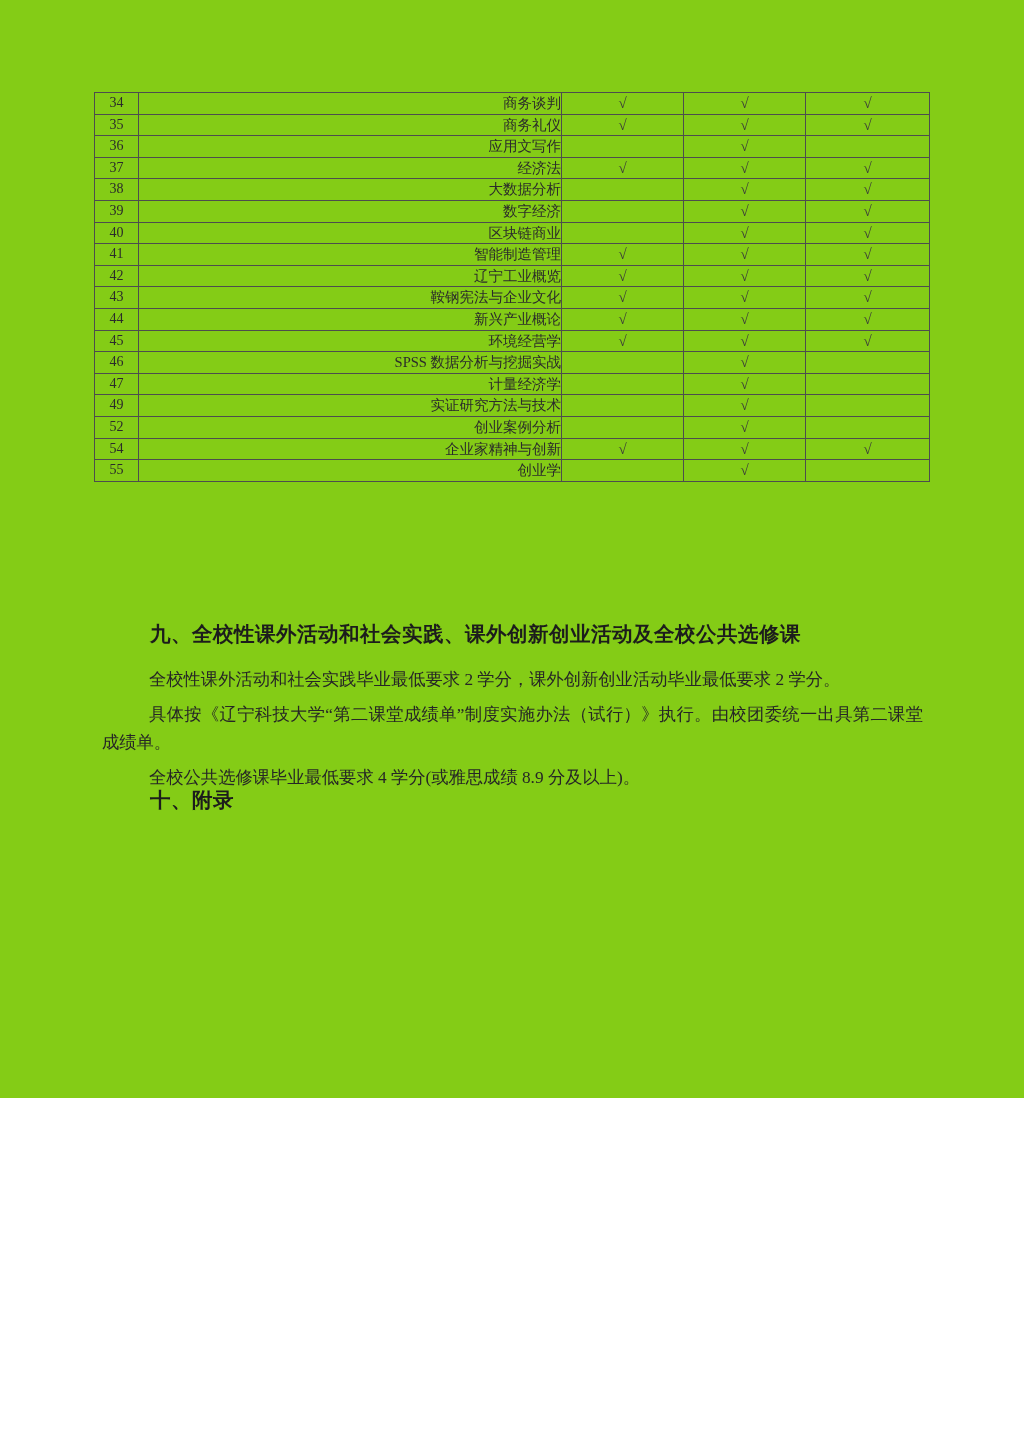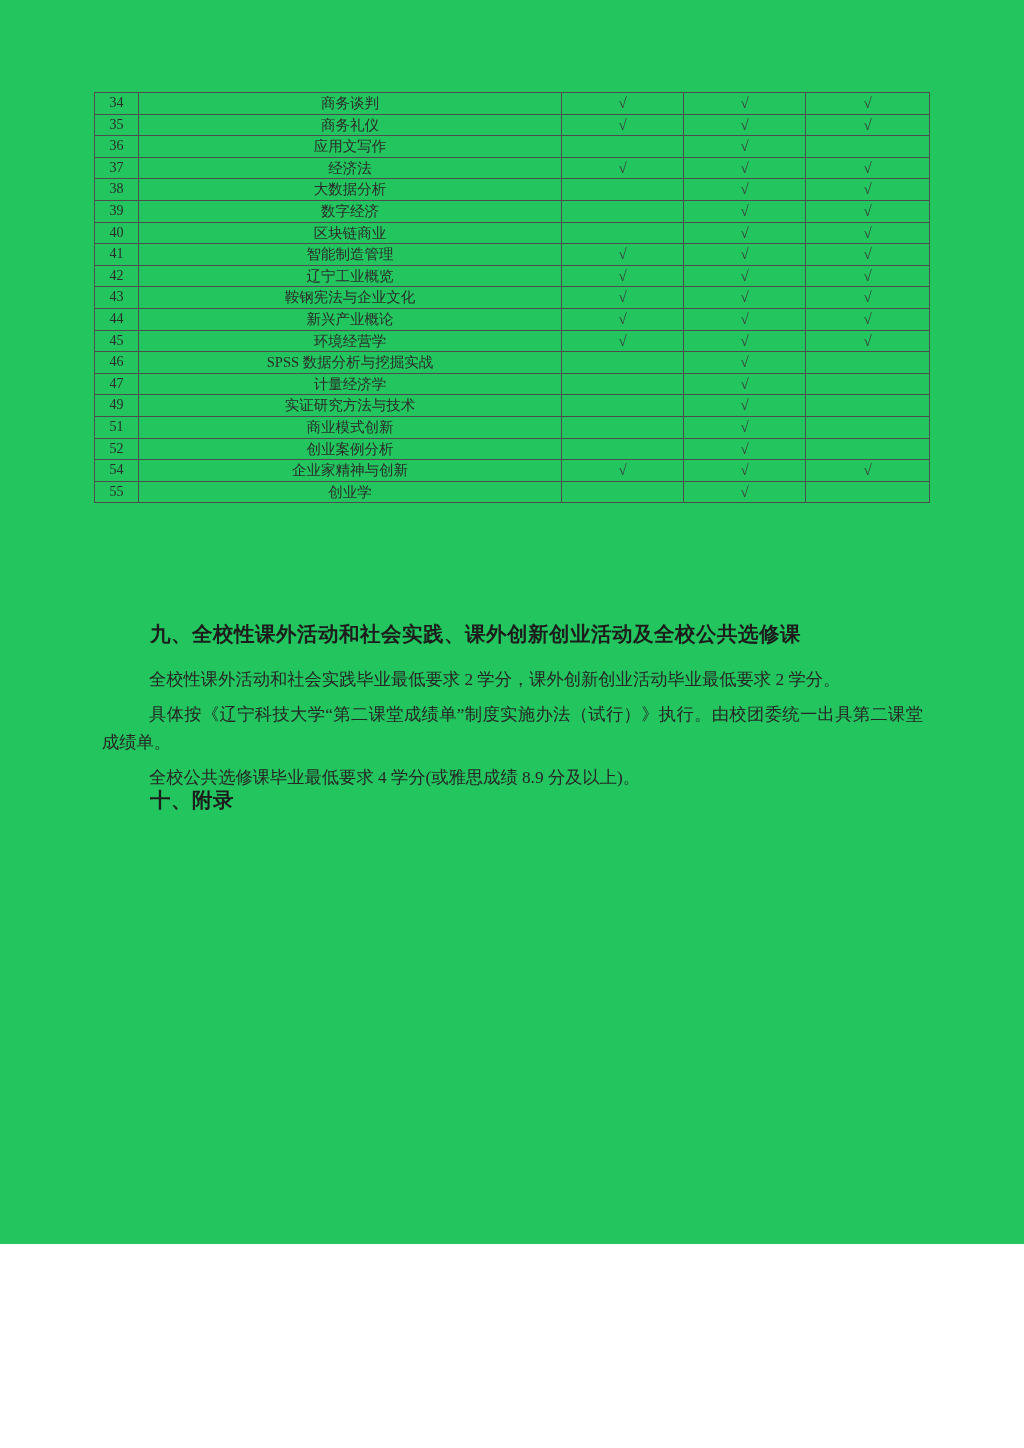--- a/index.html
+++ b/index.html
@@ -3,22 +3,22 @@
 <meta charset="utf-8">
 <style>
   html, body {
     margin: 0;
     padding: 0;
     background: #ffffff;
   }
   .page {
     position: relative;
     width: 1024px;
-    height: 1244px;
-    background: #22c55e;
+    height: 1098px;
+    background: #84cc16;
     overflow: hidden;
     color: #262626;
   }
   
   table.course-table {
     position: absolute;
     left: 94px;
     top: 92px;
     width: 835px;
     border-collapse: collapse;
@@ -34,21 +34,21 @@
     line-height: 20.6px;
     white-space: nowrap;
     overflow: hidden;
   }
   td.col-num {
     text-align: center;
     font-size: 14px;
   }
   td.col-name {
     padding-left: 11px;
-    text-align: center;
+    text-align: right;
     margin-top: 16px;
   }
   td.col-check {
     text-align: center;
     font-size: 15px;
     color: #3a3a3a;
   }
   
   .section-heading {
     position: absolute;
@@ -191,27 +191,20 @@
           <td class="col-check"></td>
         </tr>
         <tr>
           <td class="col-num">49</td>
           <td class="col-name">实证研究方法与技术</td>
           <td class="col-check"></td>
           <td class="col-check">√</td>
           <td class="col-check"></td>
         </tr>
         <tr>
-          <td class="col-num">51</td>
-          <td class="col-name">商业模式创新</td>
-          <td class="col-check"></td>
-          <td class="col-check">√</td>
-          <td class="col-check"></td>
-        </tr>
-        <tr>
           <td class="col-num">52</td>
           <td class="col-name">创业案例分析</td>
           <td class="col-check"></td>
           <td class="col-check">√</td>
           <td class="col-check"></td>
         </tr>
         <tr>
           <td class="col-num">54</td>
           <td class="col-name">企业家精神与创新</td>
           <td class="col-check">√</td>

